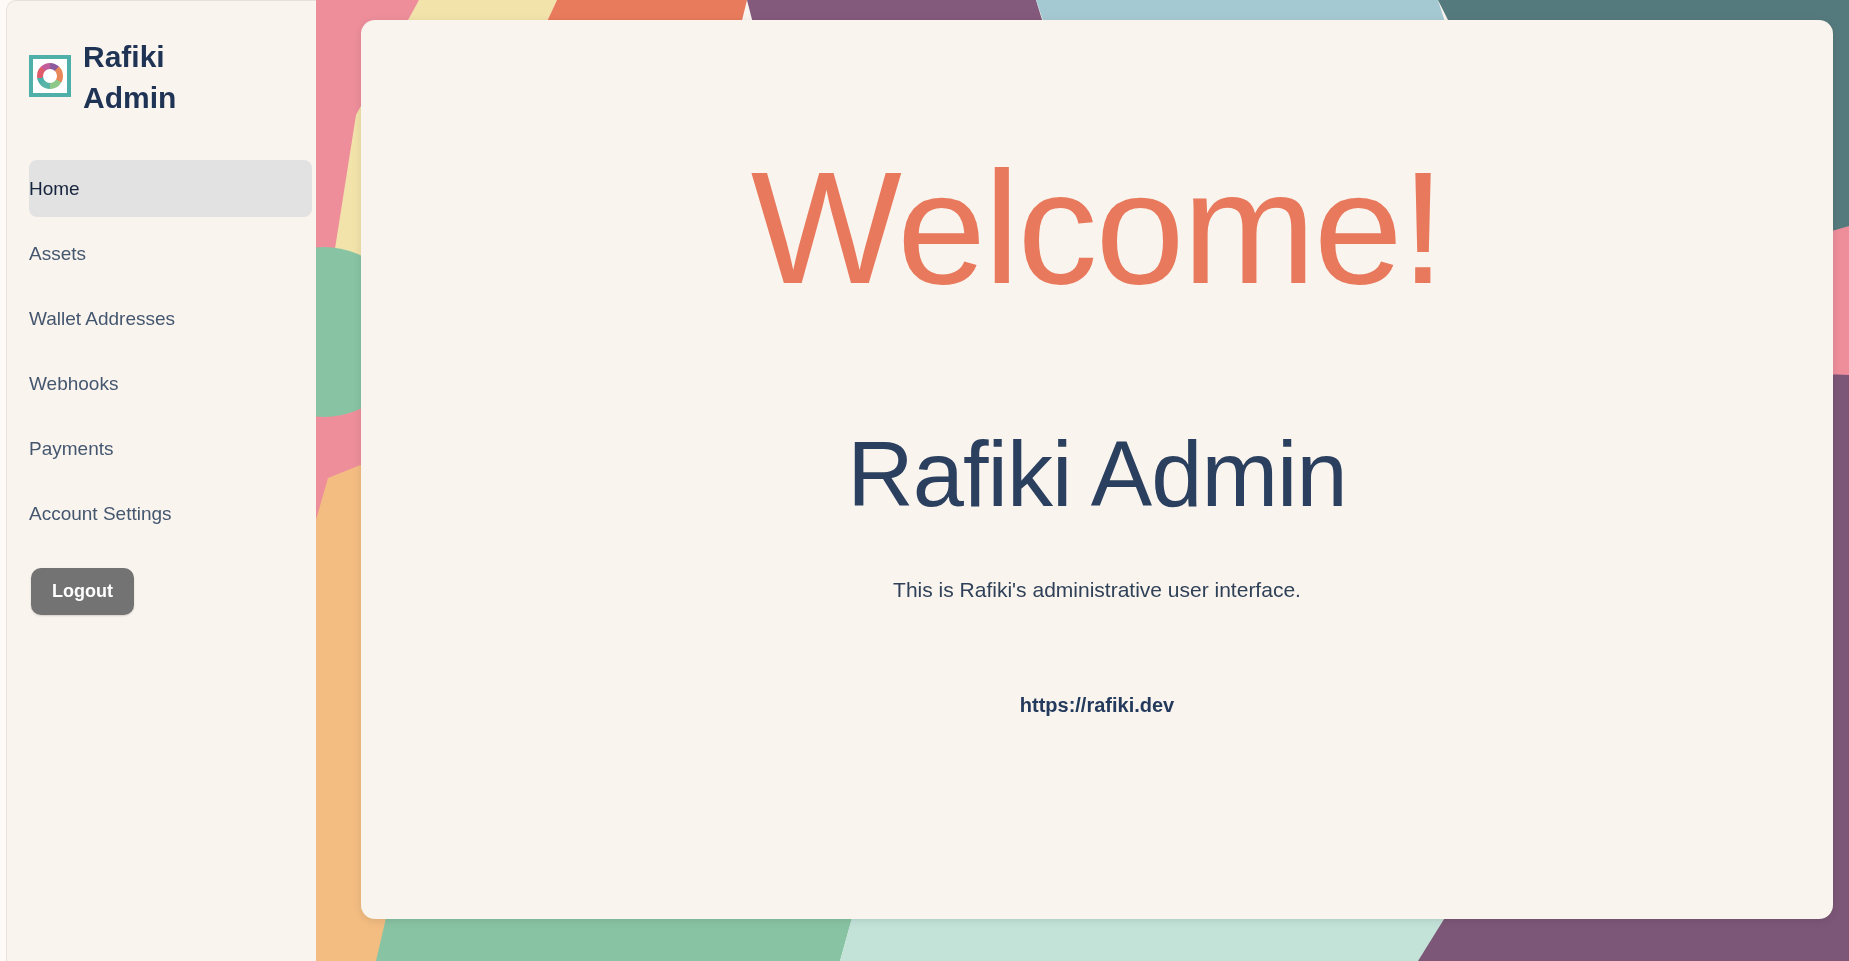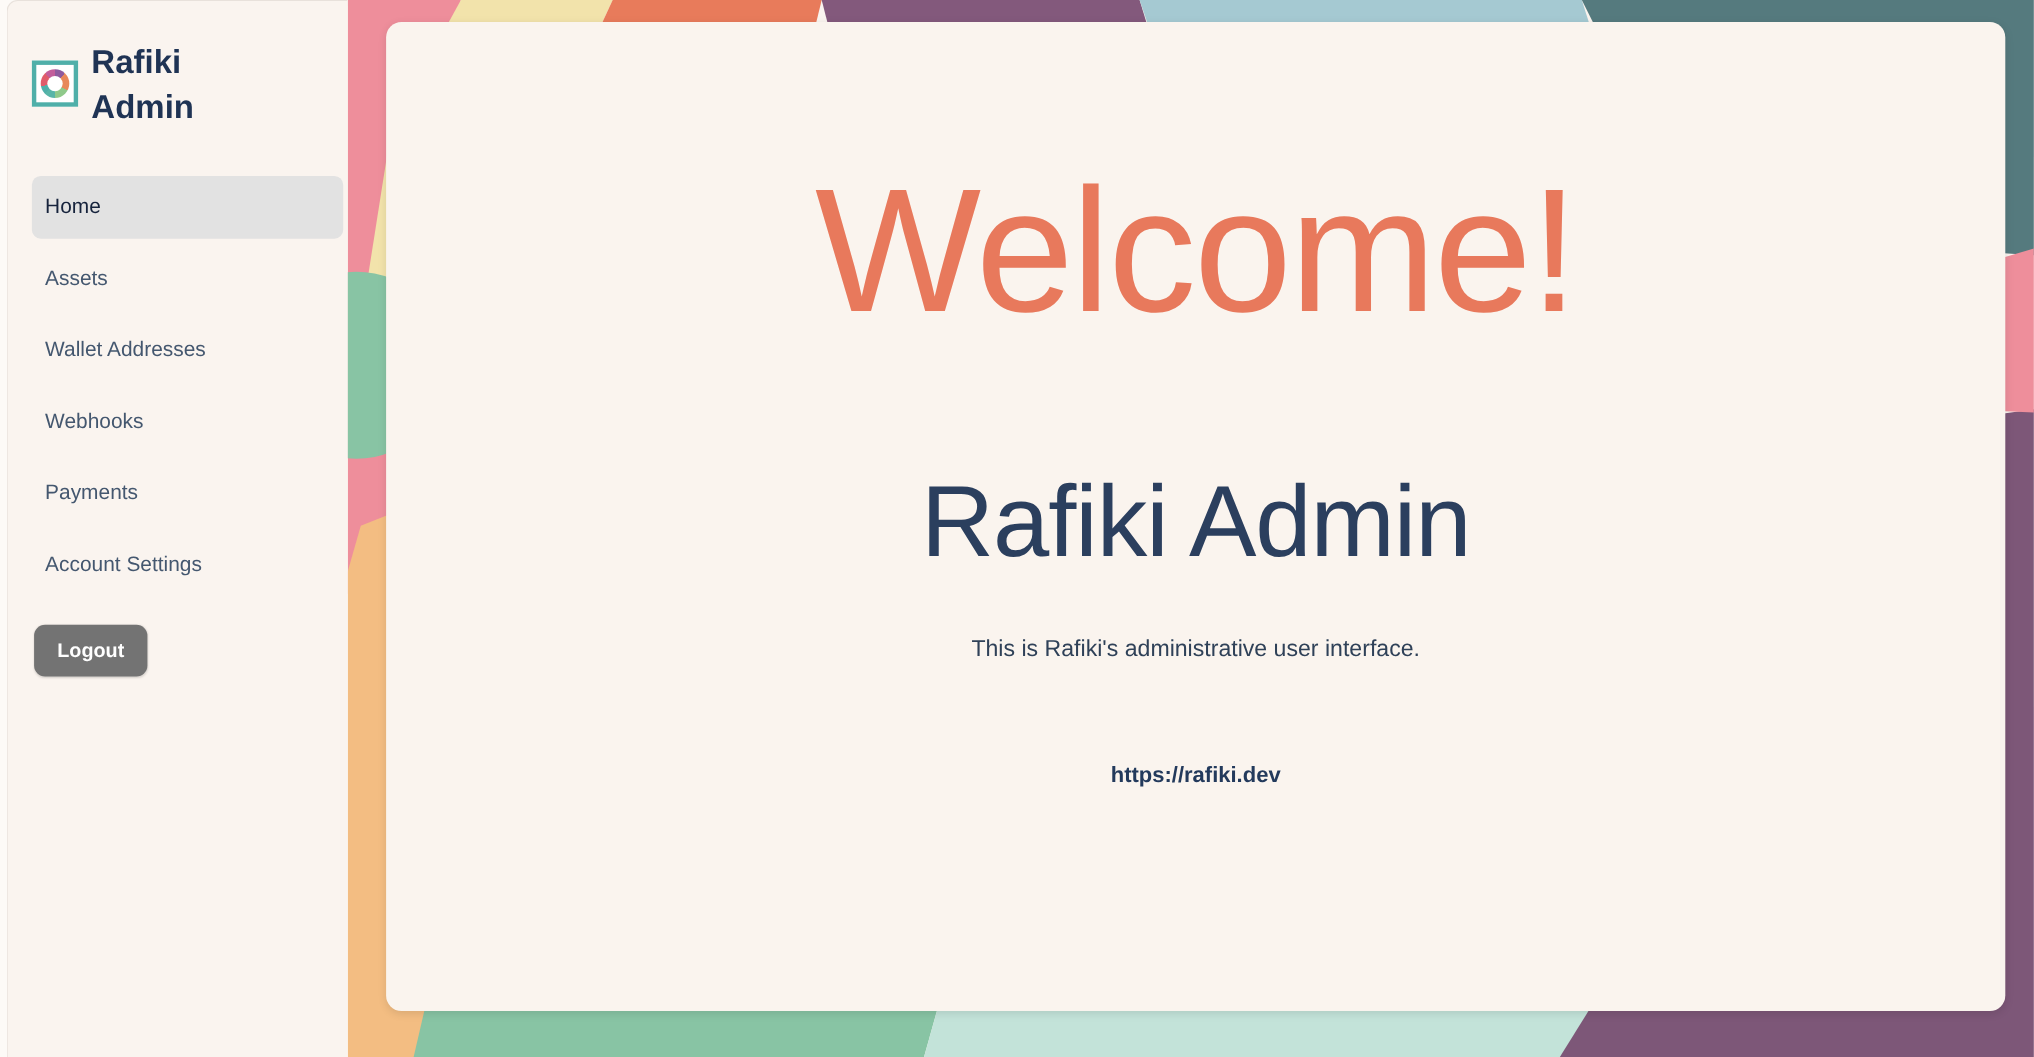--- a/index.html
+++ b/index.html
@@ -26,35 +26,35 @@
   }
   .logo-ring::after{
     content:"";position:absolute;inset:6px;background:#ffffff;border-radius:50%;
   }
   .brand-title{
     font-size:30px;font-weight:700;color:#1f3354;line-height:1.35;width:130px;
   }
   .nav{margin-top:42px;padding:0 4px 0 22px;}
   .nav-item{
     height:57px;display:flex;align-items:center;box-sizing:border-box;
-    padding-left:12px;margin-bottom:8px;border-radius:8px;
+    margin-bottom:8px;border-radius:8px;
     font-size:19px;color:#44576f;cursor:pointer;
   }
   .nav-item.active{background:#e2e2e2;color:#16233c;}
   .logout-btn{
     margin:18px 4px 0 24px;display:inline-block;border:none;cursor:pointer;
     background:#737373;color:#ffffff;font-family:inherit;
     font-size:18px;font-weight:700;padding:13px 21px;border-radius:10px;
     box-shadow:0 1px 2px rgba(0,0,0,.15);
   }
   
   .main{position:relative;flex:1;height:961px;}
   .bg-shapes{position:absolute;inset:0;width:1533px;height:961px;display:block;}
   .card{
-    position:absolute;left:35px;top:20px;width:1472px;height:899px;
+    position:absolute;left:45px;top:20px;width:1472px;height:899px;
     background:#faf4ee;border-radius:14px;box-shadow:0 2px 8px rgba(0,0,0,.10);
     display:flex;flex-direction:column;align-items:center;text-align:center;
   }
   .welcome{
     margin:128px 0 0 0;font-size:160px;font-weight:400;line-height:1;
     color:#e8795c;letter-spacing:-2px;
   }
   .main-heading{
     margin:120px 0 0 0;font-size:92px;font-weight:400;line-height:1;
     color:#2b3f5e;letter-spacing:-1px;

